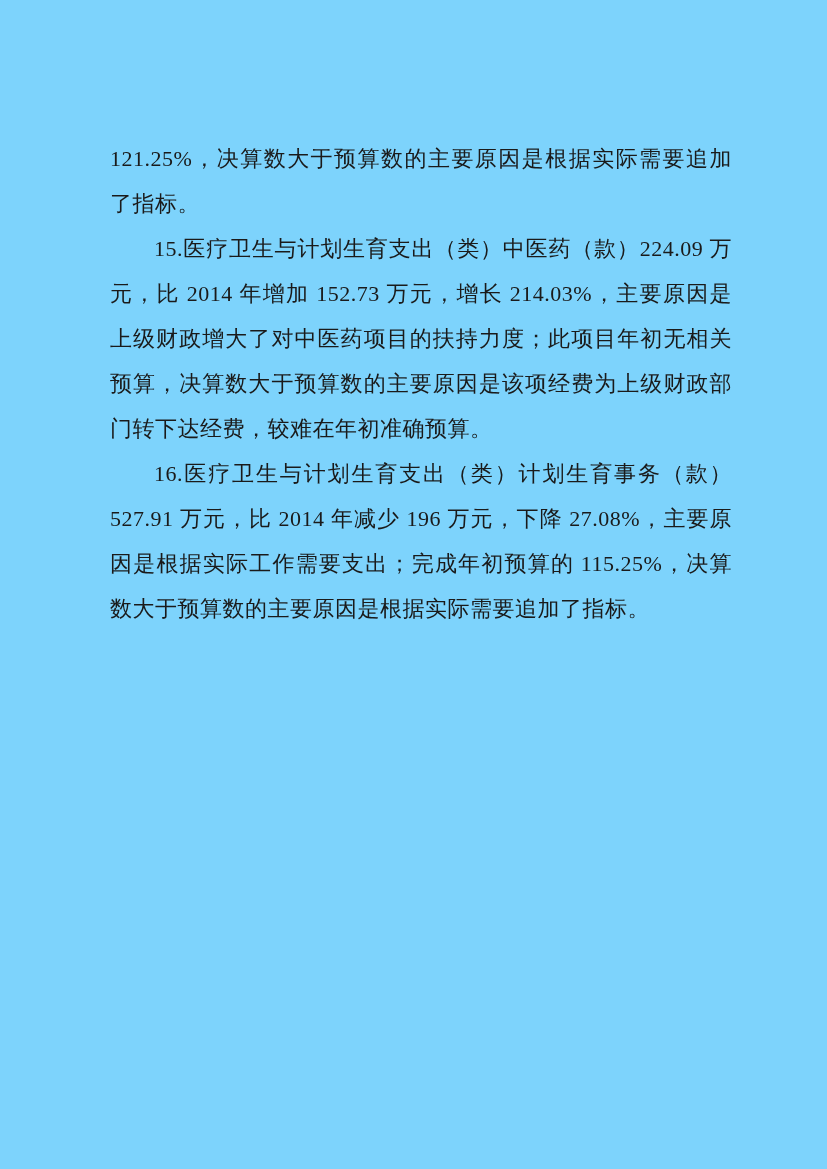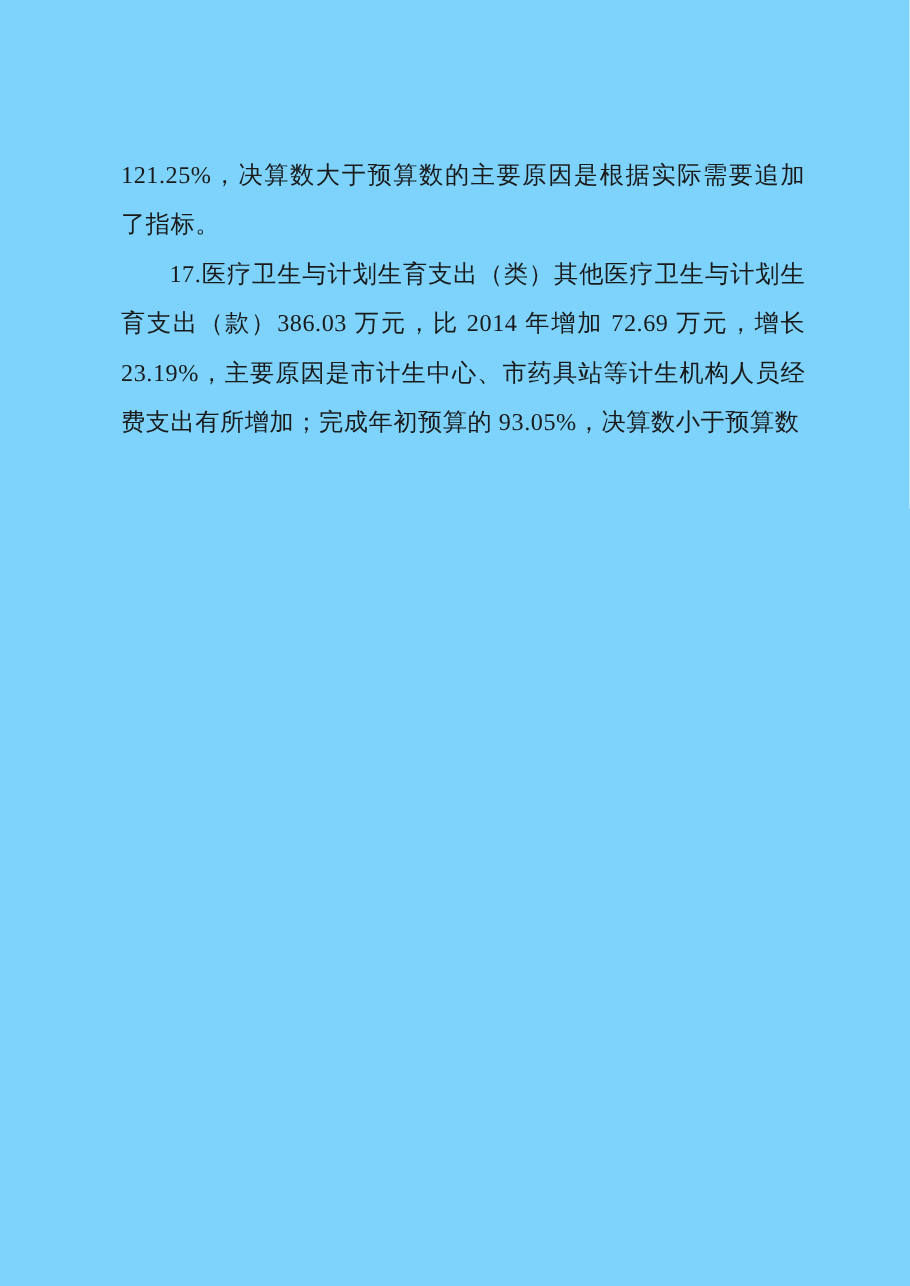--- a/index.html
+++ b/index.html
@@ -34,15 +34,16 @@
   .para.indented {
     text-indent: 44px;
   }
 </style>
 </head>
 <body>
 
 <div class="page">
   <div class="doc-body">
     <p class="para">121.25%，决算数大于预算数的主要原因是根据实际需要追加了指标。</p>
-    <p class="para indented">17.医疗卫生与计划生育支出（类）其他医疗卫生与计划生育支出（款）386.03 万元，比 2014 年增加 72.69 万元，增长 23.19%，主要原因是市计生中心、市药具站等计生机构人员经费支出有所增加；完成年初预算的 93.05%，决算数小于预算数</p>
+    <p class="para indented">15.医疗卫生与计划生育支出（类）中医药（款）224.09 万元，比 2014 年增加 152.73 万元，增长 214.03%，主要原因是上级财政增大了对中医药项目的扶持力度；此项目年初无相关预算，决算数大于预算数的主要原因是该项经费为上级财政部门转下达经费，较难在年初准确预算。</p>
+    <p class="para indented">16.医疗卫生与计划生育支出（类）计划生育事务（款）527.91 万元，比 2014 年减少 196 万元，下降 27.08%，主要原因是根据实际工作需要支出；完成年初预算的 115.25%，决算数大于预算数的主要原因是根据实际需要追加了指标。</p>
   </div>
 </div>
 
 </body></html>

